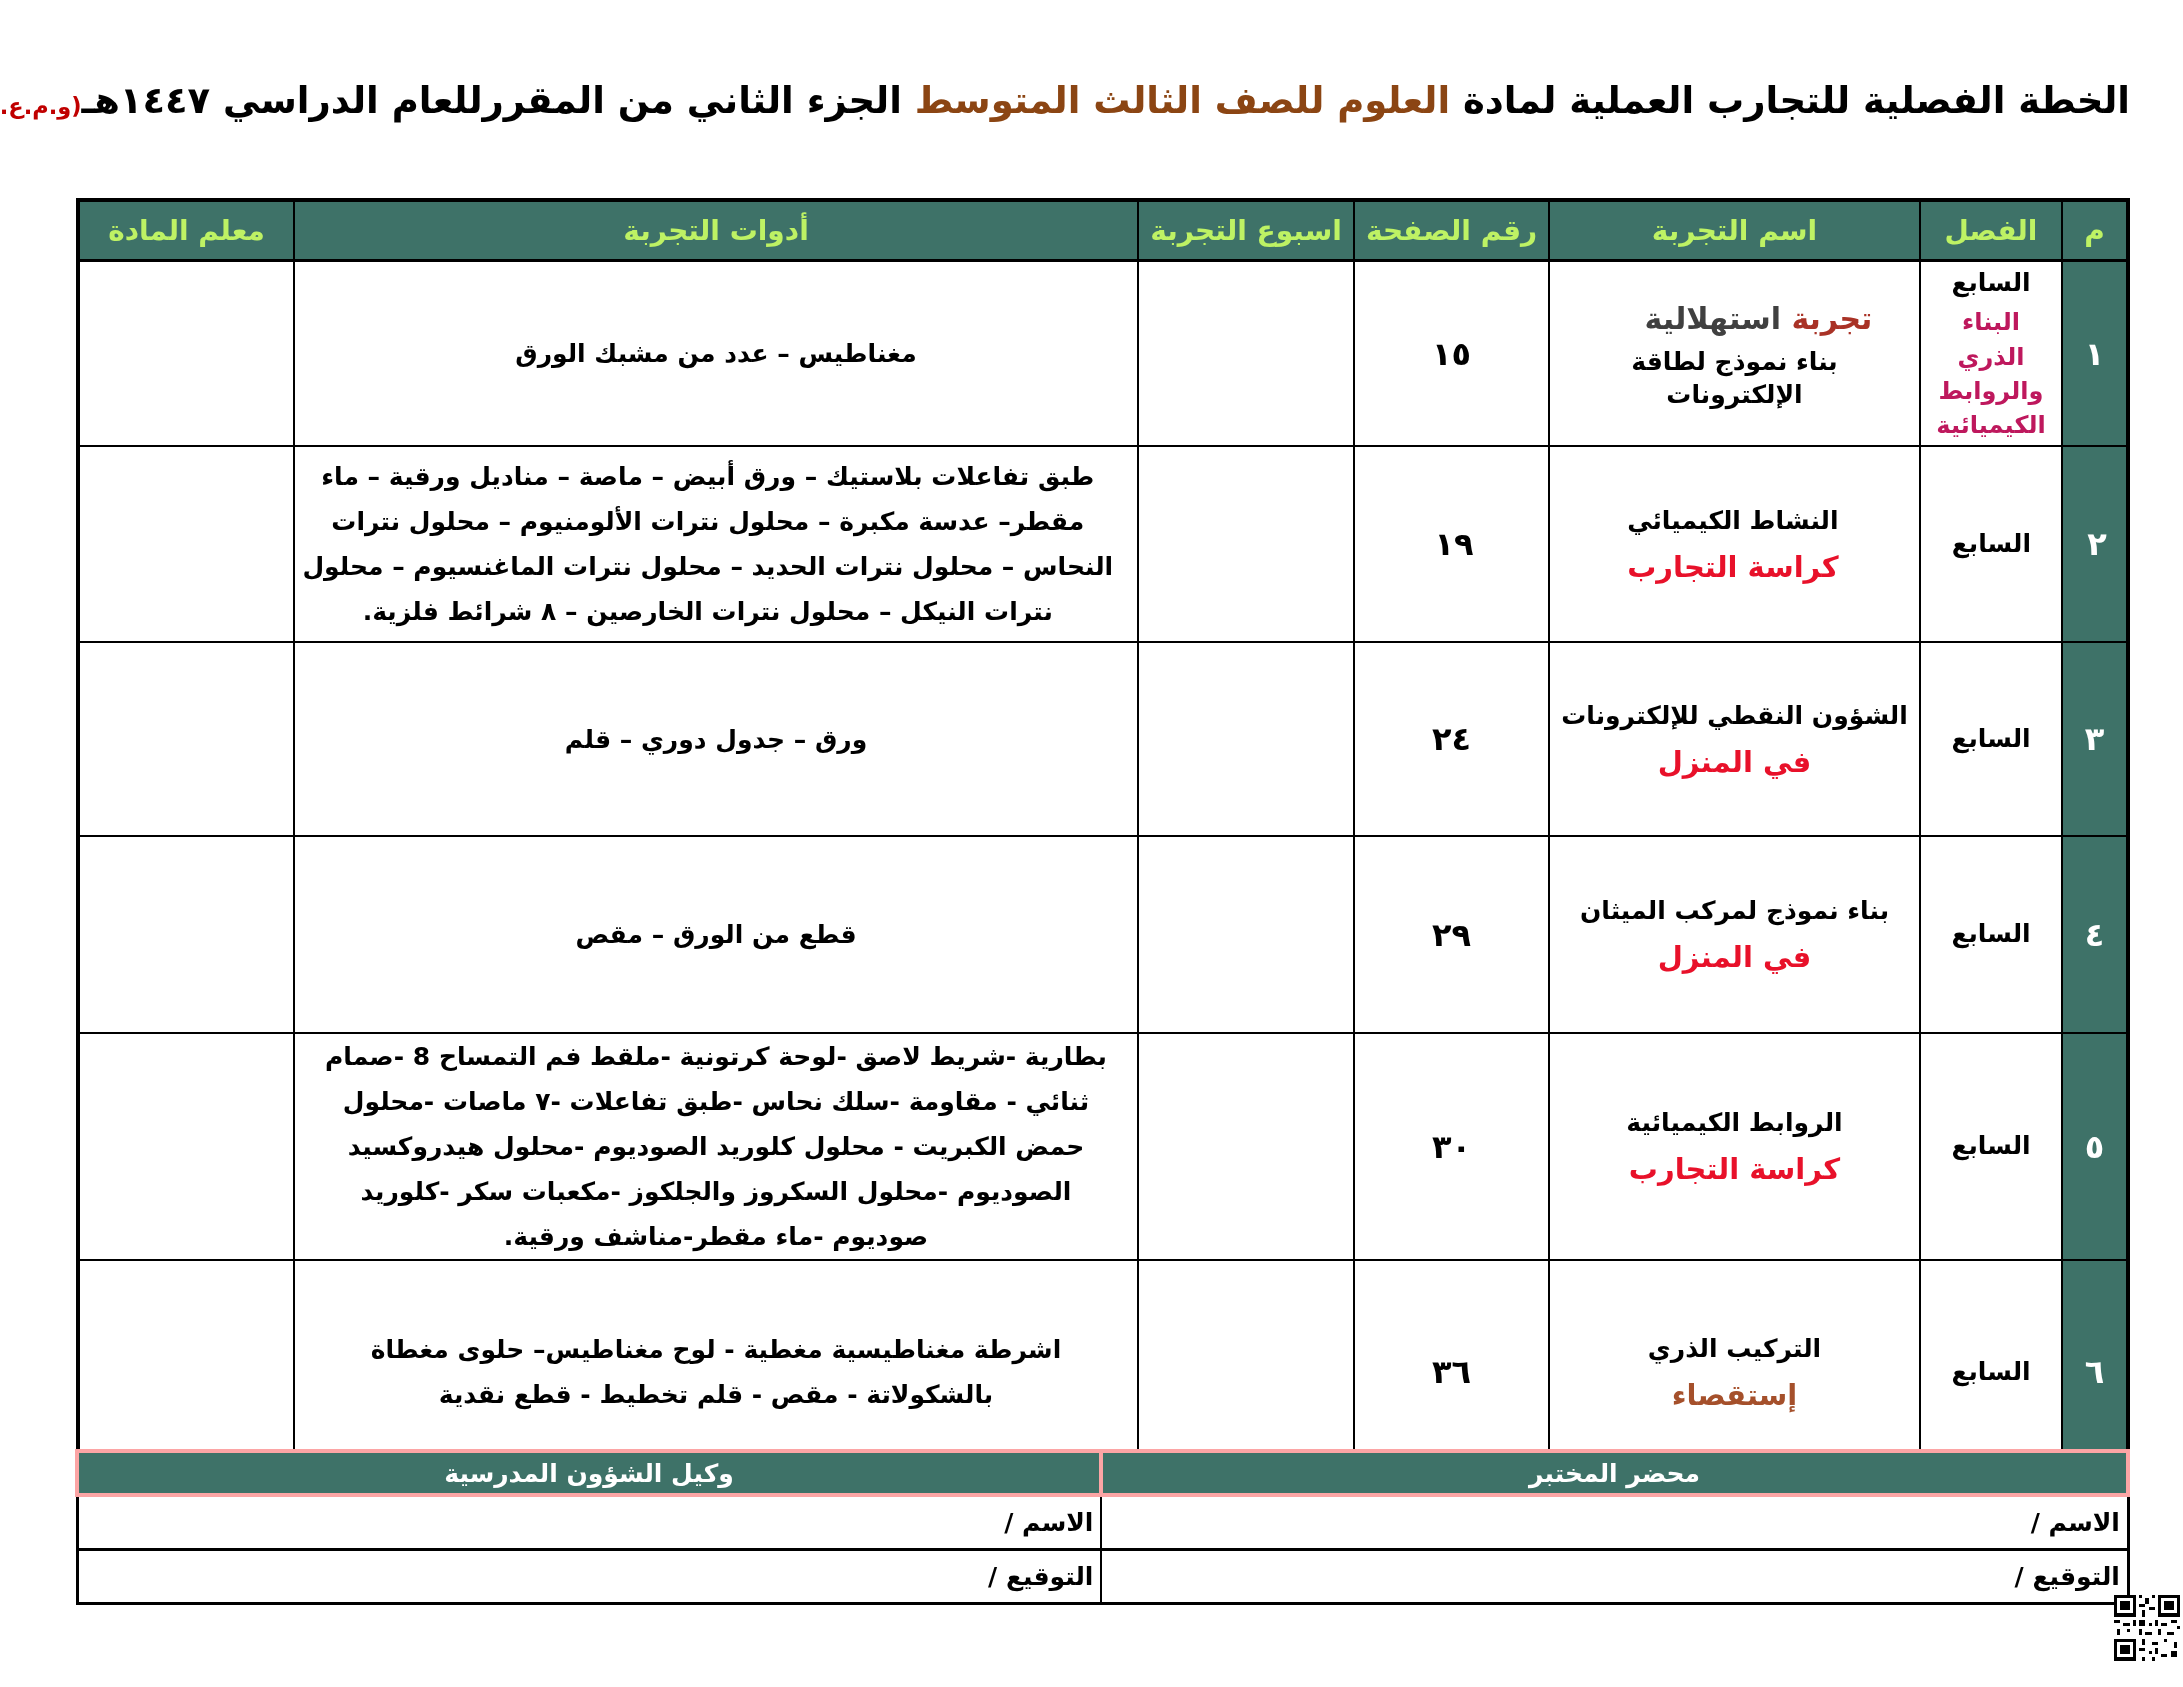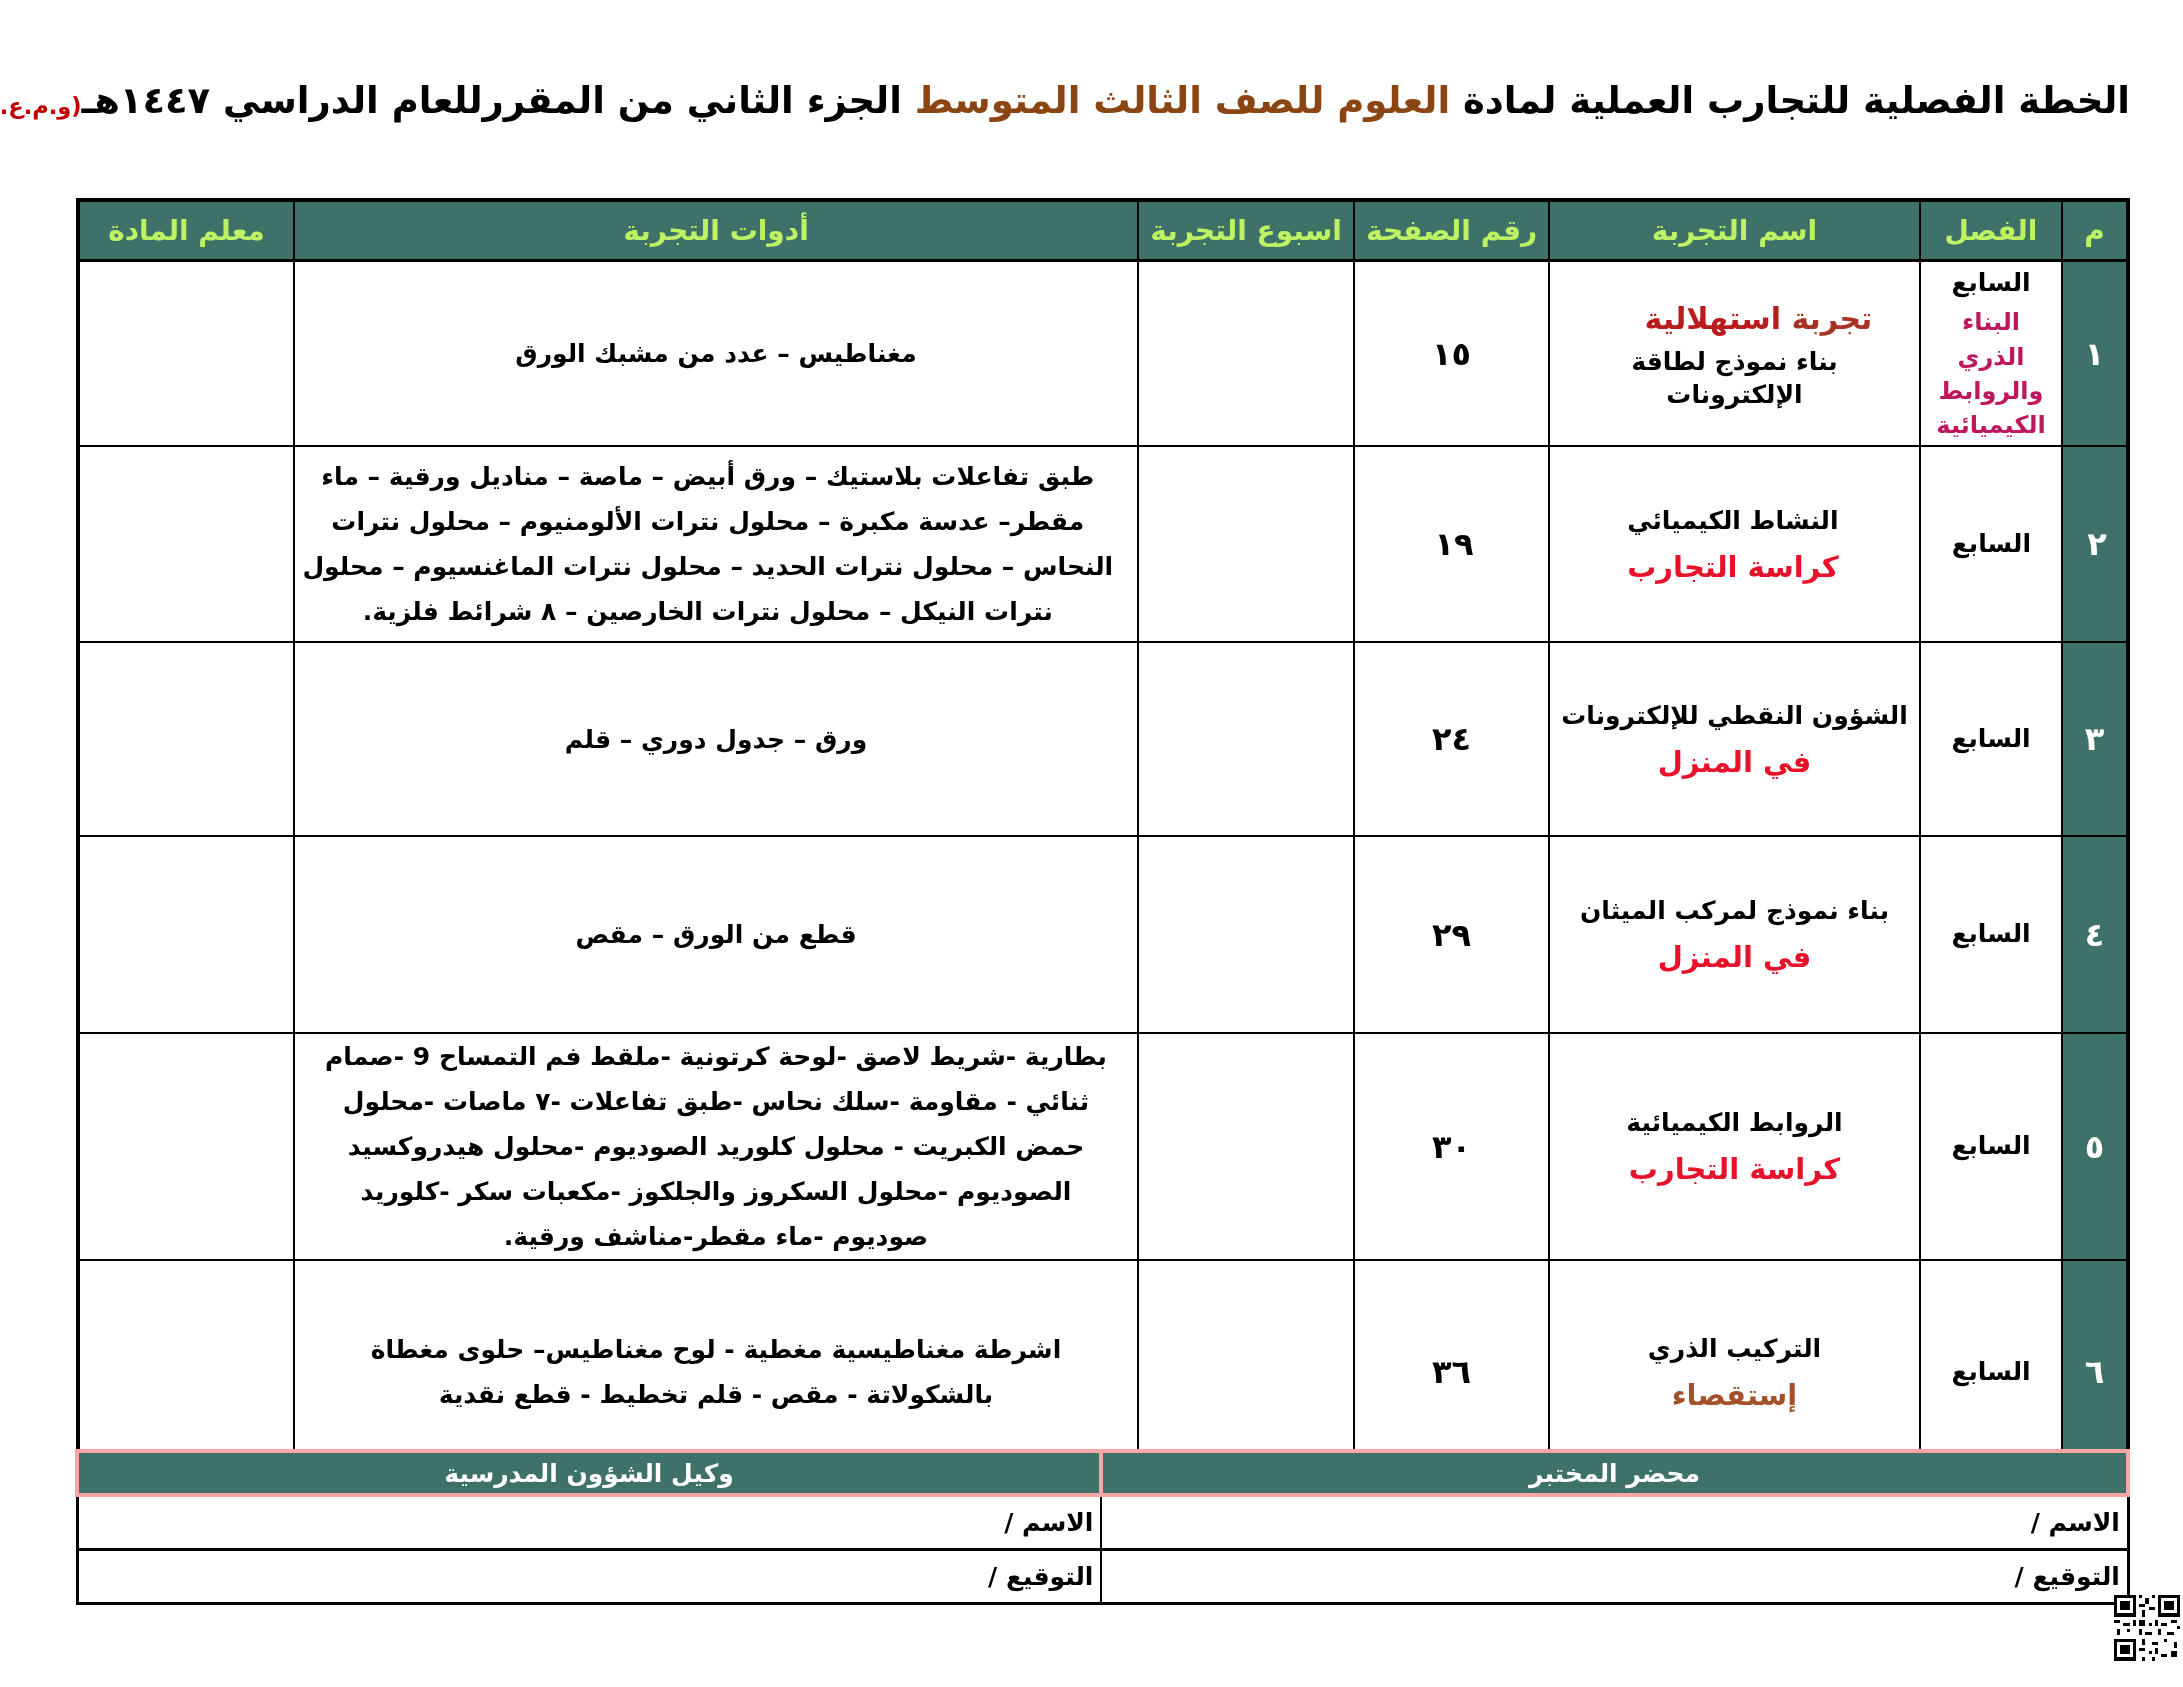--- a/index.html
+++ b/index.html
@@ -28,21 +28,21 @@
   .chapter-sub{color:#be185d;font-size:24px;line-height:1.42;margin-top:4px;}
   td.name-cell{padding:0 9.3px;}
   .name-l1{font-size:25px;color:#000;line-height:1.5;}
   .name-l1.big{font-size:30px;}
   .name-l2{font-size:29px;margin-top:9.3px;line-height:1.3;}
   .name-l2.blk{font-size:25px;color:#000;margin-top:5.3px;}
   td.page-cell{font-size:32px;color:#000;letter-spacing:0.45em;}
   td.tools-cell{font-size:25px;color:#000;line-height:1.8;padding:0 22.5px;}
   td.week-cell,td.teacher-cell{background:#fff;}
   .clr-darkred{color:#A93226;}
-  .clr-navy{color:#b91c1c;margin-left:48px;}
+  .clr-navy{color:#404040;margin-left:48px;}
   .clr-red{color:#E8112A;}
   .clr-brown{color:#A5502B;}
 
   
   .footer-table{position:absolute;top:1449px;right:53px;width:2051px;border:3.3px solid #000;}
   .footer-table th{background:#3E7268;color:#fff;font-size:25px;height:38px;border:4px solid #fca5a5;text-align:center;vertical-align:middle;}
   .footer-table td{height:51px;border:2px solid #000;border-top-width:3.3px;font-size:25px;color:#000;text-align:right;vertical-align:middle;padding:0 6.6px 0 0;}
 
   
   .qr{position:absolute;left:2114px;top:1593px;width:66px;height:69px;}
@@ -132,21 +132,21 @@
       </tr>
       <tr class="r5">
         <td class="idx-cell">٥</td>
         <td class="chapter-cell">السابع</td>
         <td class="name-cell">
           <div class="name-l1">الروابط الكيميائية</div>
           <div class="name-l2 clr-red">كراسة التجارب</div>
         </td>
         <td class="page-cell">٣٠</td>
         <td class="week-cell"></td>
-        <td class="tools-cell">بطارية -شريط لاصق -لوحة كرتونية -ملقط فم التمساح 9 -صمام ثنائي - مقاومة -سلك نحاس -طبق تفاعلات -٧ ماصات -محلول حمض الكبريت - محلول كلوريد الصوديوم -محلول هيدروكسيد الصوديوم -محلول السكروز والجلكوز -مكعبات سكر -كلوريد صوديوم -ماء مقطر-مناشف ورقية.</td>
+        <td class="tools-cell">بطارية -شريط لاصق -لوحة كرتونية -ملقط فم التمساح 8 -صمام ثنائي - مقاومة -سلك نحاس -طبق تفاعلات -٧ ماصات -محلول حمض الكبريت - محلول كلوريد الصوديوم -محلول هيدروكسيد الصوديوم -محلول السكروز والجلكوز -مكعبات سكر -كلوريد صوديوم -ماء مقطر-مناشف ورقية.</td>
         <td class="teacher-cell"></td>
       </tr>
       <tr class="r6">
         <td class="idx-cell">٦</td>
         <td class="chapter-cell">السابع</td>
         <td class="name-cell">
           <div class="name-l1">التركيب الذري</div>
           <div class="name-l2 clr-brown">إستقصاء</div>
         </td>
         <td class="page-cell">٣٦</td>

